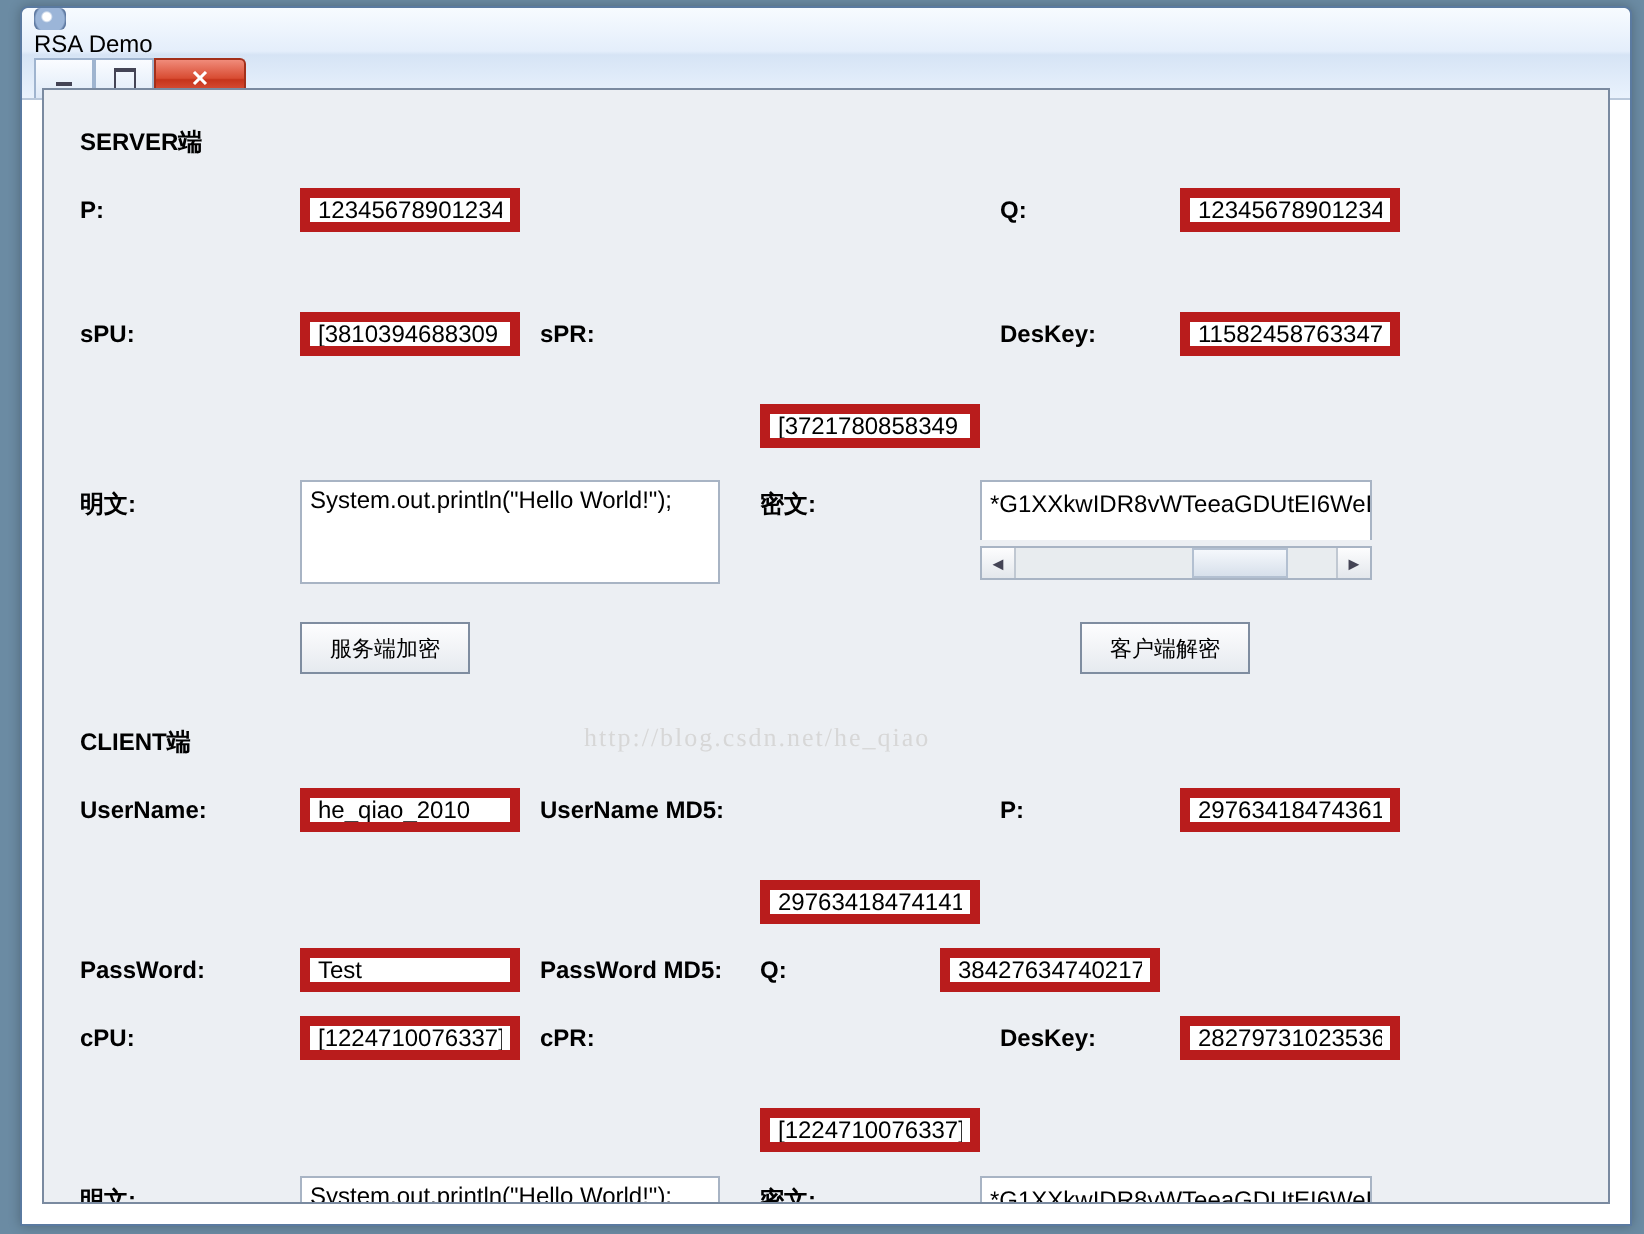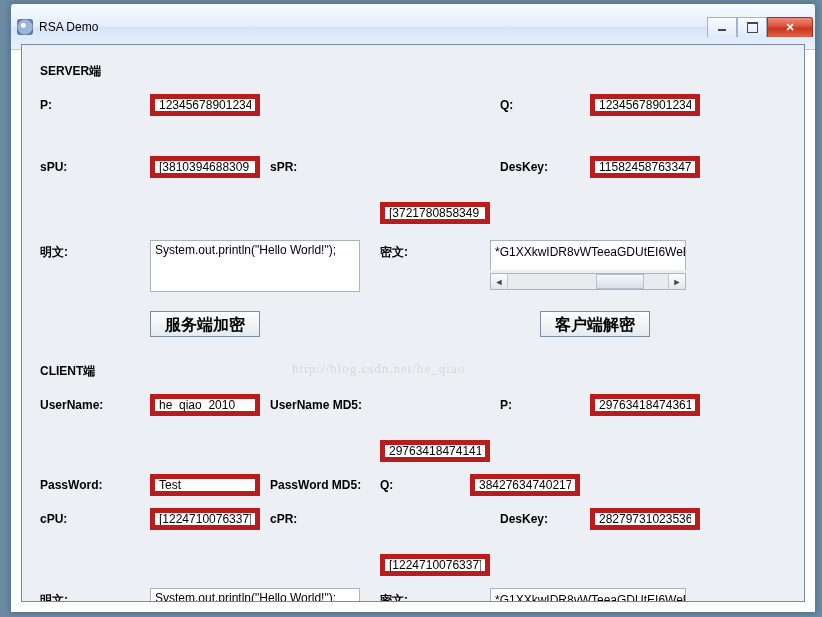--- a/index.html
+++ b/index.html
@@ -23,23 +23,23 @@
     background: #fff;
     border: 1px solid #5a7aa0;
     border-radius: 4px 4px 0 0;
     box-shadow: 0 0 6px rgba(0,0,0,.25);
   }
   .titlebar {
     height: 46px;
     background: linear-gradient(#f7fbff,#e4eefb 48%,#d6e4f5 52%,#e9f2fd);
     border-bottom: 1px solid #b9c8db;
     display: flex;
-    align-items: center;
     padding: 0 2px 0 6px;
     border-radius: 4px 4px 0 0;
+    flex-direction: column;
   }
   .app-icon {
     width: 16px; height:16px; margin-right:6px;
     background:
       radial-gradient(circle at 40% 40%, #fff 0 2px, transparent 3px),
       radial-gradient(circle at 50% 50%, #9bb5d8 0 7px, #5d78a0 8px);
     border-radius: 3px;
   }
   .title-text { color:#000; flex:1; }
   .win-btns { display:flex; gap:0; margin-right:0; }
@@ -109,23 +109,22 @@
   }
   .sc-btn { width:17px; height:15px; background:linear-gradient(#fdfdfe,#e3e7ec); border-right:1px solid #c0c8d2; display:flex;align-items:center;justify-content:center;font-size:9px;color:#445;}
   .sc-btn.r { border-right:none; border-left:1px solid #c0c8d2;}
   .sc-track { flex:1; position:relative; }
   .sc-thumb { position:absolute; left:55%; top:0; width:48px; height:15px; background:linear-gradient(#f5f8fc,#d7e0eb); border:1px solid #b3c0d1;}
   button.act {
     height:26px;
     padding: 3px 14px;
     border:1px solid #7f8da0;
     background: linear-gradient(#fdfdfe,#e6eaef);
-    font-family:inherit; font-size:16px;
+    font-family:inherit; font-size:11px;
     cursor:pointer;
-    font-weight:bold;
   }
   .sect { margin-bottom: 22px;}
   .watermark {
     position:absolute;
     left:270px; top:316px;
     font-size:13px;
     color:#d7d7d7;
     font-family: "Times New Roman", serif;
     letter-spacing:1px;
     pointer-events:none;

